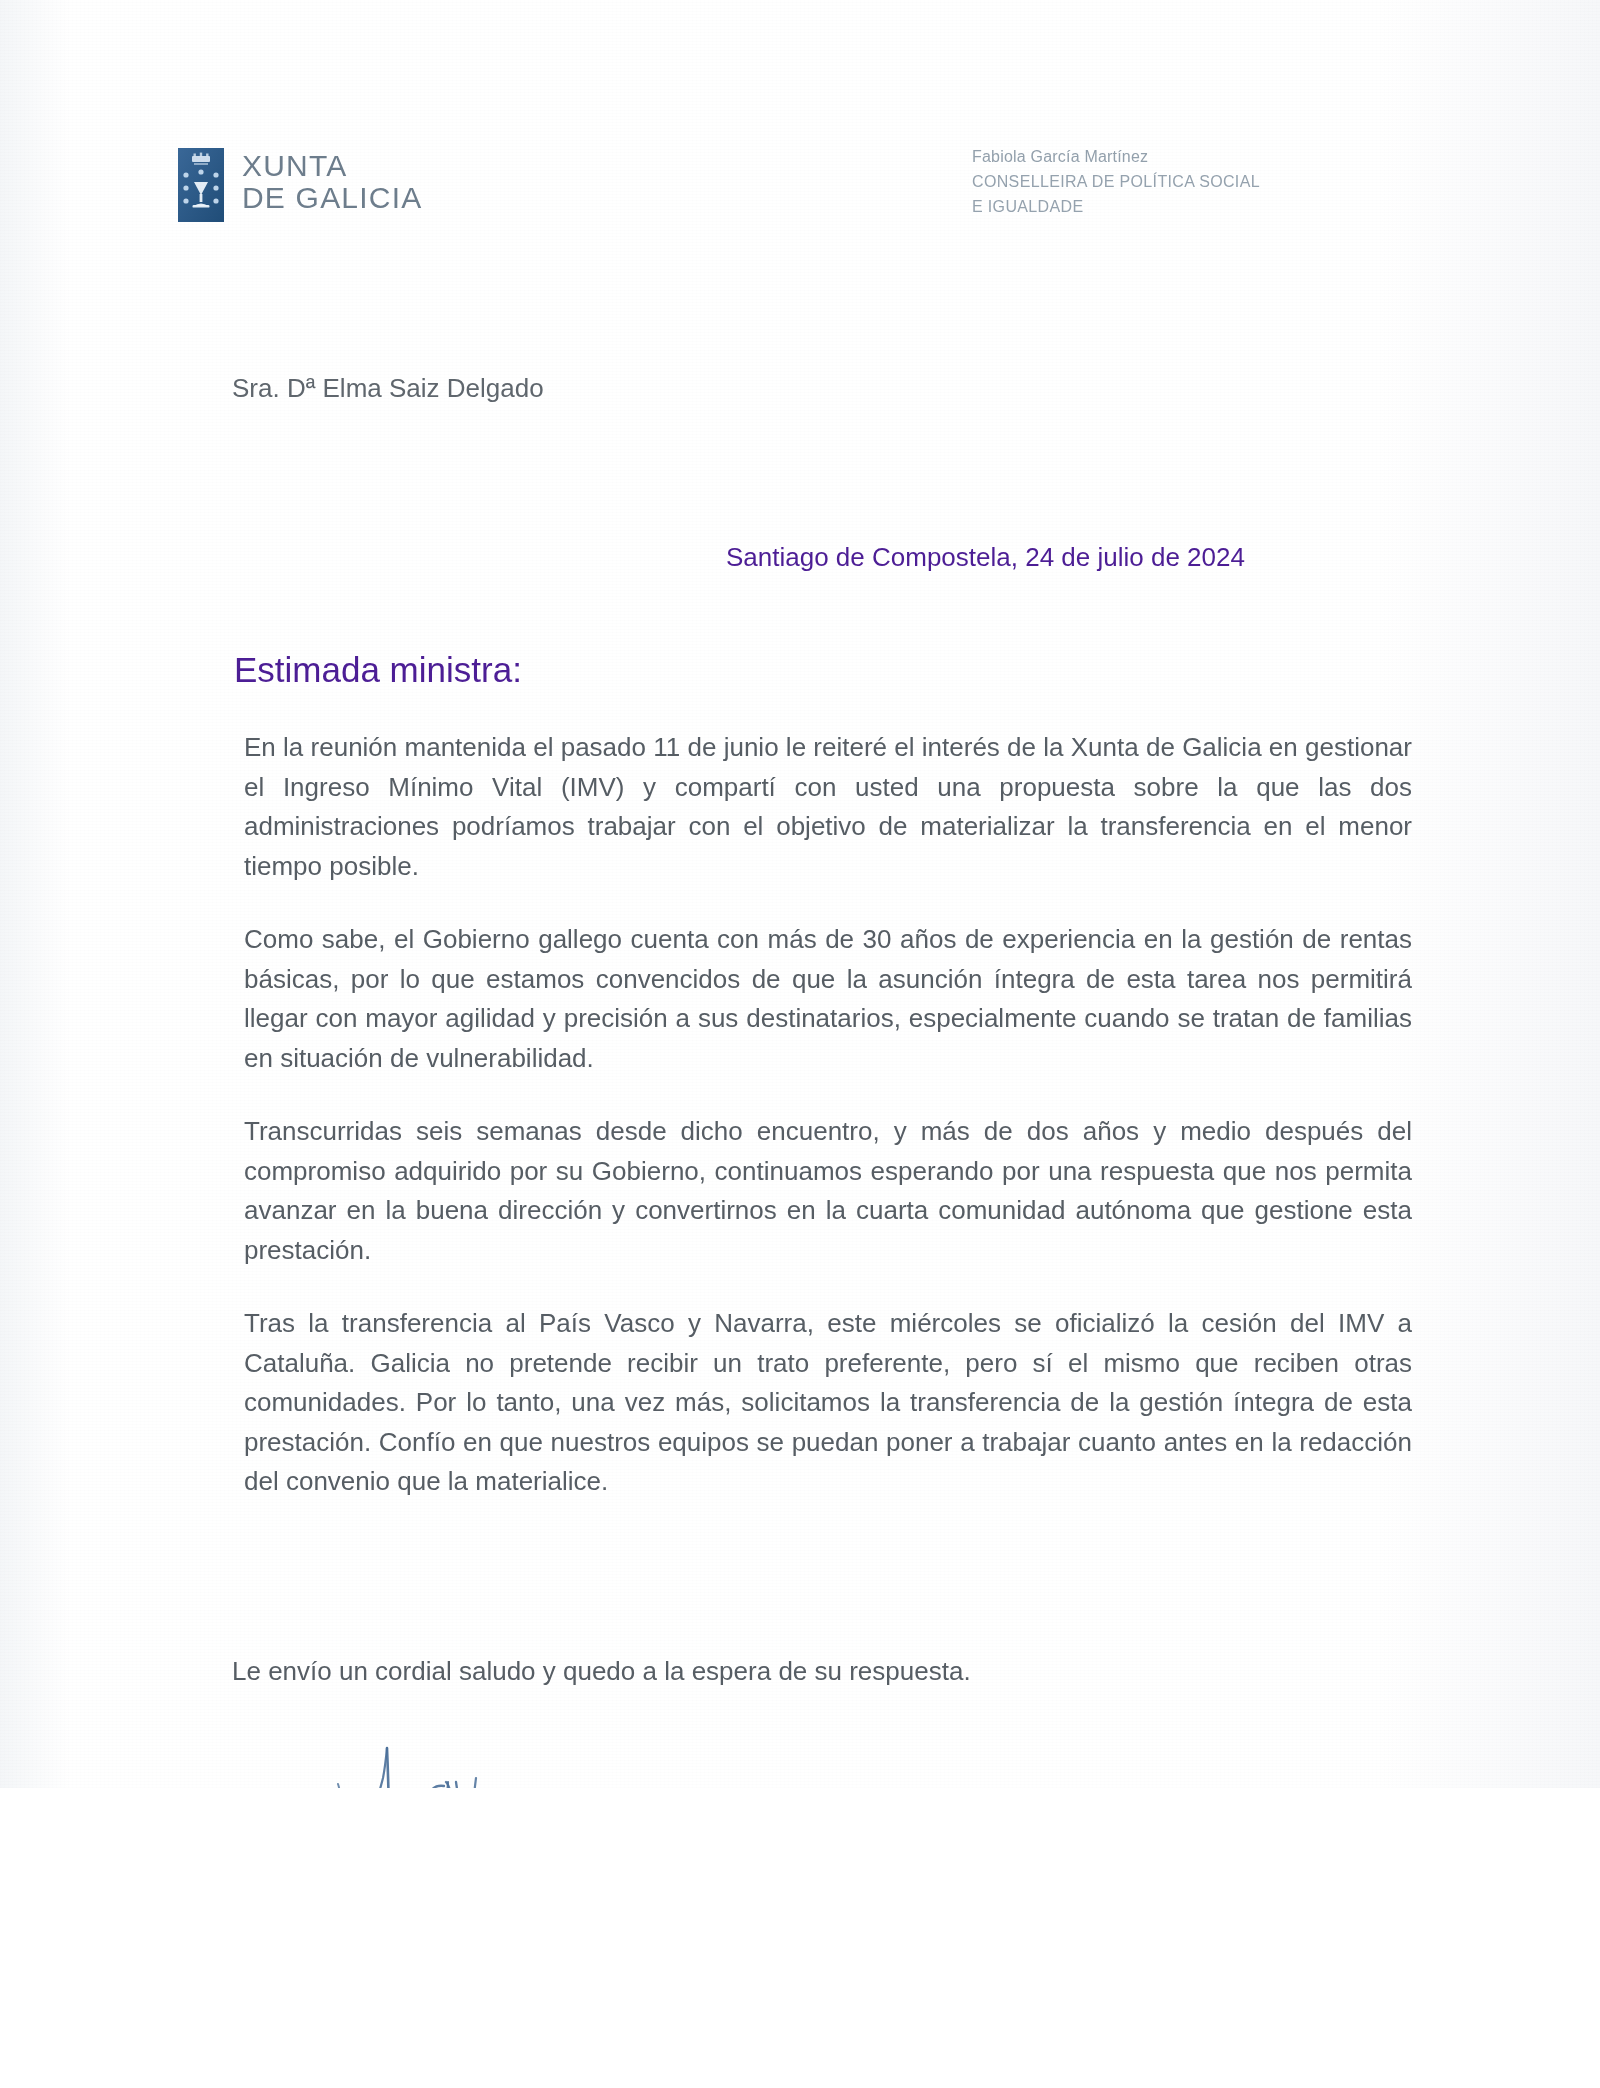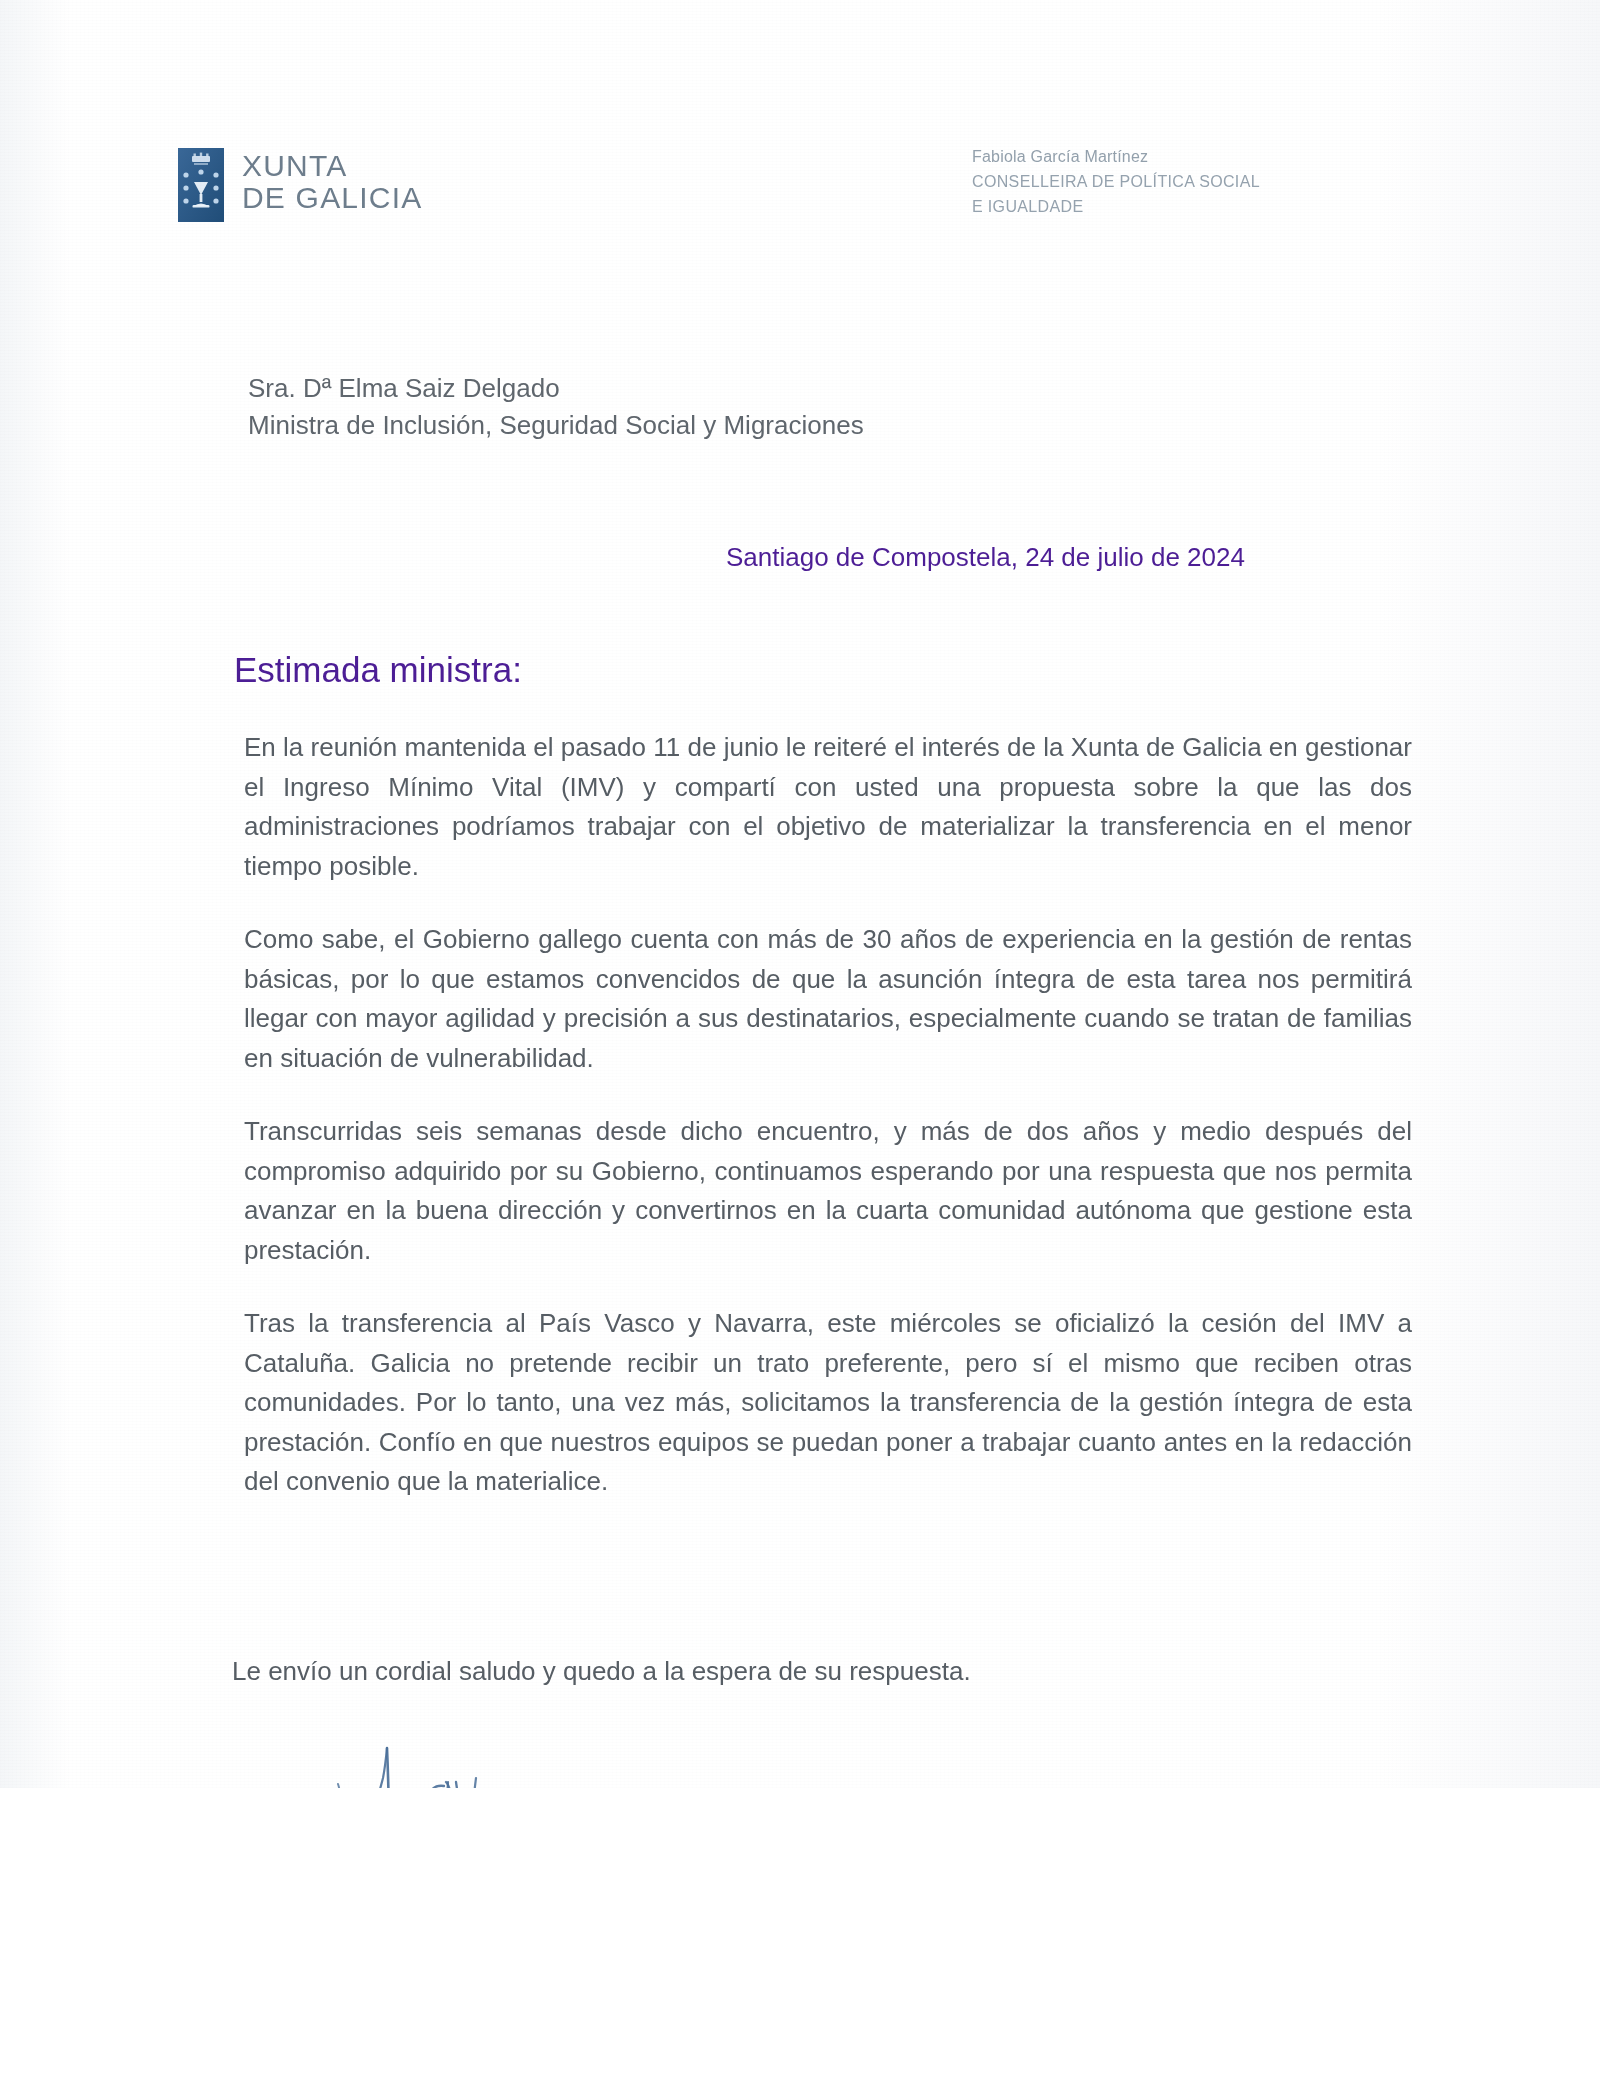--- a/index.html
+++ b/index.html
@@ -85,21 +85,20 @@
 
   
   .addressee {
     position: absolute;
     left: 232px;
     top: 370px;
     font-size: 26px;
     line-height: 1.42;
     color: #5f666d;
     font-family: "Liberation Sans", sans-serif;
-    margin-left: 16px;
   }
   .date-line {
     position: absolute;
     left: 726px;
     top: 542px;
     font-size: 26px;
     color: #4c1d95;
     font-family: "Liberation Sans", sans-serif;
   }
   .salutation {
@@ -198,21 +197,20 @@
   </div>
 
   <div class="dept-block">
     <div class="dept-name">Fabiola García Martínez</div>
     <div class="dept-role">CONSELLEIRA DE POLÍTICA SOCIAL</div>
     <div class="dept-role">E IGUALDADE</div>
   </div>
 
   <div class="addressee">
     <div>Sra. Dª Elma Saiz Delgado</div>
-    <div>Ministra de Inclusión, Seguridad Social y Migraciones</div>
   </div>
 
   <div class="date-line">Santiago de Compostela, 24 de julio de 2024</div>
 
   <div class="salutation">Estimada ministra:</div>
 
   <div class="letter-body">
     <p>En la reunión mantenida el pasado 11 de junio le reiteré el interés de la Xunta de Galicia en gestionar el Ingreso Mínimo Vital (IMV) y compartí con usted una propuesta sobre la que las dos administraciones podríamos trabajar con el objetivo de materializar la transferencia en el menor tiempo posible.</p>
     <p>Como sabe, el Gobierno gallego cuenta con más de 30 años de experiencia en la gestión de rentas básicas, por lo que estamos convencidos de que la asunción íntegra de esta tarea nos permitirá llegar con mayor agilidad y precisión a sus destinatarios, especialmente cuando se tratan de familias en situación de vulnerabilidad.</p>
     <p>Transcurridas seis semanas desde dicho encuentro, y más de dos años y medio después del compromiso adquirido por su Gobierno, continuamos esperando por una respuesta que nos permita avanzar en la buena dirección y convertirnos en la cuarta comunidad autónoma que gestione esta prestación.</p>

